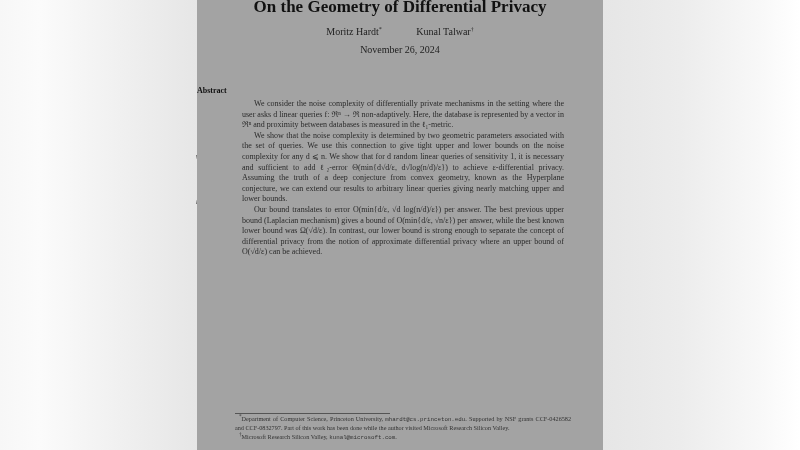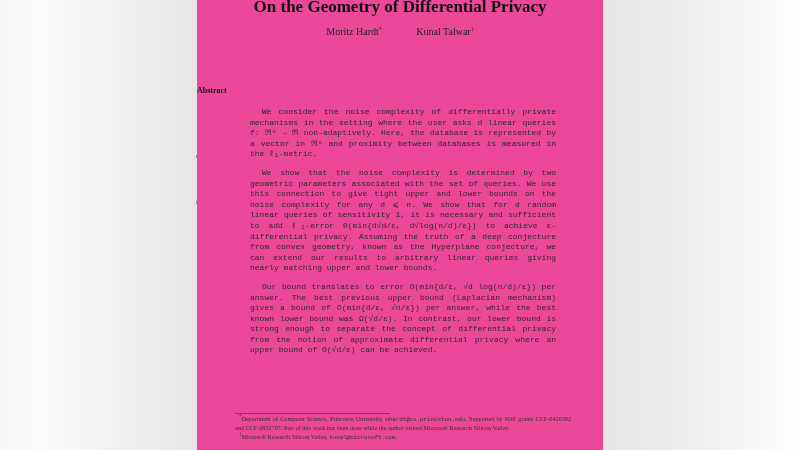--- a/index.html
+++ b/index.html
@@ -4,21 +4,21 @@
   <style>
     html, body { margin: 0; padding: 0; }
     body {
       width: 800px; height: 450px; overflow: hidden; position: relative;
       background: linear-gradient(to right, #f7f7f7 0px, #fbfbfb 40px, #f0f0f0 120px, #e6e6e6 197px, #e6e6e6 603px, #ececec 680px, #f8f8f8 760px, #ffffff 800px);
       font-family: "Liberation Serif", "DejaVu Serif", serif;
       color: #1a1a1a;
     }
     .page {
       position: absolute; left: 197px; top: 0; width: 406px; height: 450px;
-      background: #ec4899;
+      background: #a3a3a3;
     }
     .arxiv-stamp {
       position: absolute; left: 193px; top: 340px;
       transform-origin: 0 0; transform: rotate(-90deg);
       white-space: nowrap; font-size: 16.5px; color: #7a7a7a;
       font-family: "Liberation Serif", serif; letter-spacing: 0.1px;
     }
     .title {
       position: absolute; left: 0; top: -3px; width: 406px; text-align: center;
       font-size: 17px; font-weight: bold; color: #111;
@@ -34,21 +34,21 @@
       font-size: 10px; color: #222;
     }
     .abstract-heading {
       position: absolute; left: 0; top: 86px; width: 406px; text-align: left;
       font-size: 8px; font-weight: bold; color: #111;
     }
     .abstract {
       position: absolute; left: 45px; top: 99px; width: 322px;
       font-size: 8px; line-height: 10.6px; text-align: justify; color: #2a2a2a;
     }
-    .abstract p { margin: 8px; text-indent: 12px; font-family: Liberation Mono, monospace; }
+    .abstract p { margin: 0; text-indent: 12px; }
     .footnote-rule {
       position: absolute; left: 38px; top: 413px; width: 155px; height: 0;
       border-top: 0.6px solid #555;
     }
     .footnotes {
       position: absolute; left: 38px; top: 415px; width: 336px;
       font-size: 6.2px; line-height: 8.4px; color: #333; text-align: justify;
     }
     .footnotes p { margin: 0; text-indent: 4px; }
     .mono { font-family: "Liberation Mono", "DejaVu Sans Mono", monospace; font-size: 5.8px; }
@@ -60,20 +60,21 @@
 <div class="arxiv-stamp">arXiv:0907.3754v3  [cs.CC]  9 Nov 2009</div>
 
 <div class="page">
   <div class="title">On the Geometry of Differential Privacy</div>
 
   <div class="authors">
     <span class="author"><span>Moritz Hardt</span><sup>*</sup></span>
     <span class="author"><span>Kunal Talwar</span><sup>†</sup></span>
   </div>
 
+  <div class="date">November 26, 2024</div>
 
   <div class="abstract-heading">Abstract</div>
 
   <div class="abstract">
     <p>We consider the noise complexity of differentially private mechanisms in the setting where the user asks d linear queries f: ℜⁿ → ℜ non-adaptively. Here, the database is represented by a vector in ℜⁿ and proximity between databases is measured in the ℓ₁-metric.</p>
     <p>We show that the noise complexity is determined by two geometric parameters associated with the set of queries. We use this connection to give tight upper and lower bounds on the noise complexity for any d ⩽ n. We show that for d random linear queries of sensitivity 1, it is necessary and sufficient to add ℓ₂-error Θ(min{d√d/ε, d√log(n/d)/ε}) to achieve ε-differential privacy. Assuming the truth of a deep conjecture from convex geometry, known as the Hyperplane conjecture, we can extend our results to arbitrary linear queries giving nearly matching upper and lower bounds.</p>
     <p>Our bound translates to error O(min{d/ε, √d log(n/d)/ε}) per answer. The best previous upper bound (Laplacian mechanism) gives a bound of O(min{d/ε, √n/ε}) per answer, while the best known lower bound was Ω(√d/ε). In contrast, our lower bound is strong enough to separate the concept of differential privacy from the notion of approximate differential privacy where an upper bound of O(√d/ε) can be achieved.</p>
   </div>
 
   <div class="footnote-rule"></div>

